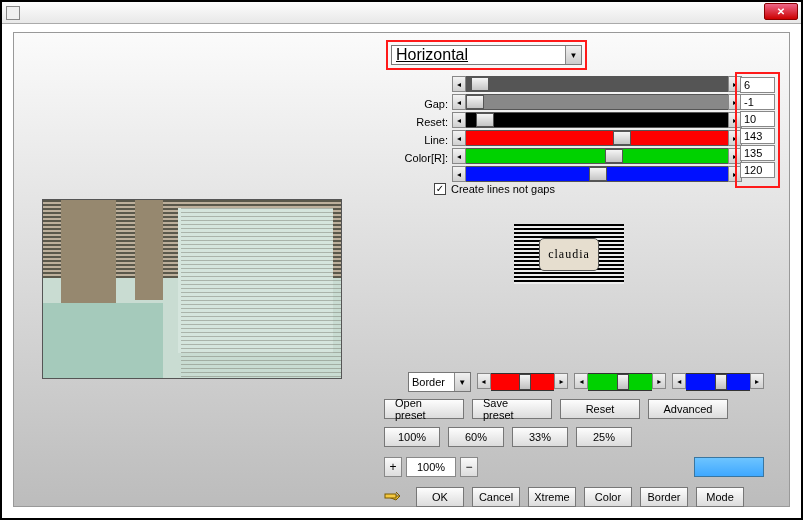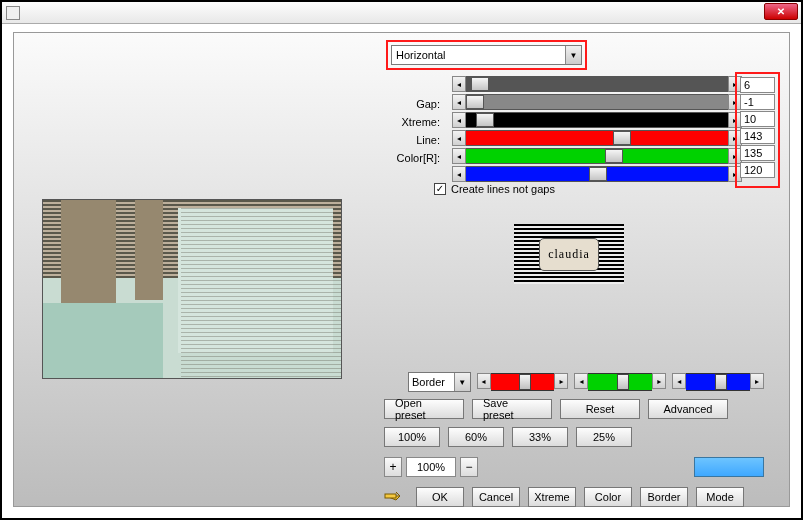--- a/index.html
+++ b/index.html
@@ -6,26 +6,26 @@
   body { font-family: "Tahoma", "MS Sans Serif", sans-serif; font-size: 11px; background: #fff; }
   .window { width: 803px; height: 520px; border: 2px solid #000; background: #fff; position: relative; }
   .titlebar { height: 22px; background: linear-gradient(to bottom, #fdfdfd, #e8e8e8); border-bottom: 1px solid #aaa; display: flex; align-items: center; padding: 0 4px; position: relative; }
   .titlebar .icon { width: 14px; height: 14px; background: #f0f0f0; border: 1px solid #888; margin-right: 5px; }
   .titlebar .title { flex: 1; color: #000; font-size: 12px; }
   .close-btn { position: absolute; right: 3px; top: 1px; width: 34px; height: 17px; background: linear-gradient(to bottom, #e68, #c00); border: 1px solid #800; border-radius: 2px; color: #fff; font-size: 10px; display:flex; align-items:center; justify-content:center; font-weight:bold;}
   .client { position: absolute; left: 11px; top: 30px; right: 11px; bottom: 11px; background: linear-gradient(to bottom, #fbfbfb, #bcbcbc); border: 1px solid #999; }
   
   .dropdown-wrap { position: absolute; left: 372px; top: 7px; width: 201px; height: 30px; border: 2px solid #ff1a1a; padding: 3px; }
   .dropdown { width: 100%; height: 20px; border: 1px solid #7a7a7a; background: #fff; display: flex; align-items: center; }
-  .dropdown-text { flex: 1; padding-left: 4px; font-size:11px;}
+  .dropdown-text { flex: 1; padding-left: 4px; font-size:16px;text-decoration:underline;}
   .dd-arrow { width: 16px; height: 18px; background: linear-gradient(to bottom, #f0f0f0, #ccc); border-left: 1px solid #888; display:flex; align-items:center; justify-content:center; font-size:8px;}
   
   .param-area { position: absolute; left: 380px; top: 42px; right: 47px; }
   .param-row { display: flex; align-items: center; height: 18px; margin-bottom: 0px; }
-  .param-label { width: 58px; text-align: right; padding-right: 12px; font-size:11px;margin-top:40px;}
+  .param-label { width: 58px; text-align: right; padding-right: 4px; font-size:11px;margin-top:40px;}
   .slider-row { flex: 1; height: 16px; display: flex; }
   .sl-arrow { width: 14px; height: 16px; background: linear-gradient(to bottom, #f3f3f3, #d0d0d0); border: 1px solid #888; font-size:8px; display:flex; align-items:center; justify-content:center; }
   .sl-track { flex: 1; height: 16px; border: 1px solid #555; border-left:none; border-right:none; position: relative; }
   .sl-thumb { position: absolute; top: 0; width: 18px; height: 14px; background: linear-gradient(to bottom,#f5f5f5,#c5c5c5); border: 1px solid #555; }
 
   .values-box { position: absolute; right: 9px; top: 39px; width: 45px; height: 116px; border: 2px solid #ff1a1a; padding: 3px 3px; background: transparent; }
   .val-input { width: 100%; height: 16px; border: 1px solid #888; background: #fff; font-size: 11px; padding-left: 3px; margin-bottom: 1px; display:flex; align-items:center;}
 
   .checkbox-row { position: absolute; left: 420px; top: 150px; display: flex; align-items: center; font-size:11px;}
   .checkbox { width: 12px; height: 12px; border: 1px solid #444; background:#fff; margin-right: 5px; display:flex; align-items:center; justify-content:center; font-size:10px; line-height:10px;}
@@ -85,21 +85,21 @@
         <div class="param-label">Gap:</div>
         <div class="slider-row">
           <div class="sl-arrow">◂</div>
           <div class="sl-track" style="background:#555;">
               <div class="sl-thumb" style="left:2%;"></div>
             </div>
           <div class="sl-arrow">▸</div>
         </div>
       </div>
       <div class="param-row">
-        <div class="param-label">Xtreme:</div>
+        <div class="param-label">Reset:</div>
         <div class="slider-row">
           <div class="sl-arrow">◂</div>
           <div class="sl-track" style="background:#888;">
               <div class="sl-thumb" style="left:0%;"></div>
             </div>
           <div class="sl-arrow">▸</div>
         </div>
       </div>
       <div class="param-row">
         <div class="param-label">Line:</div>

